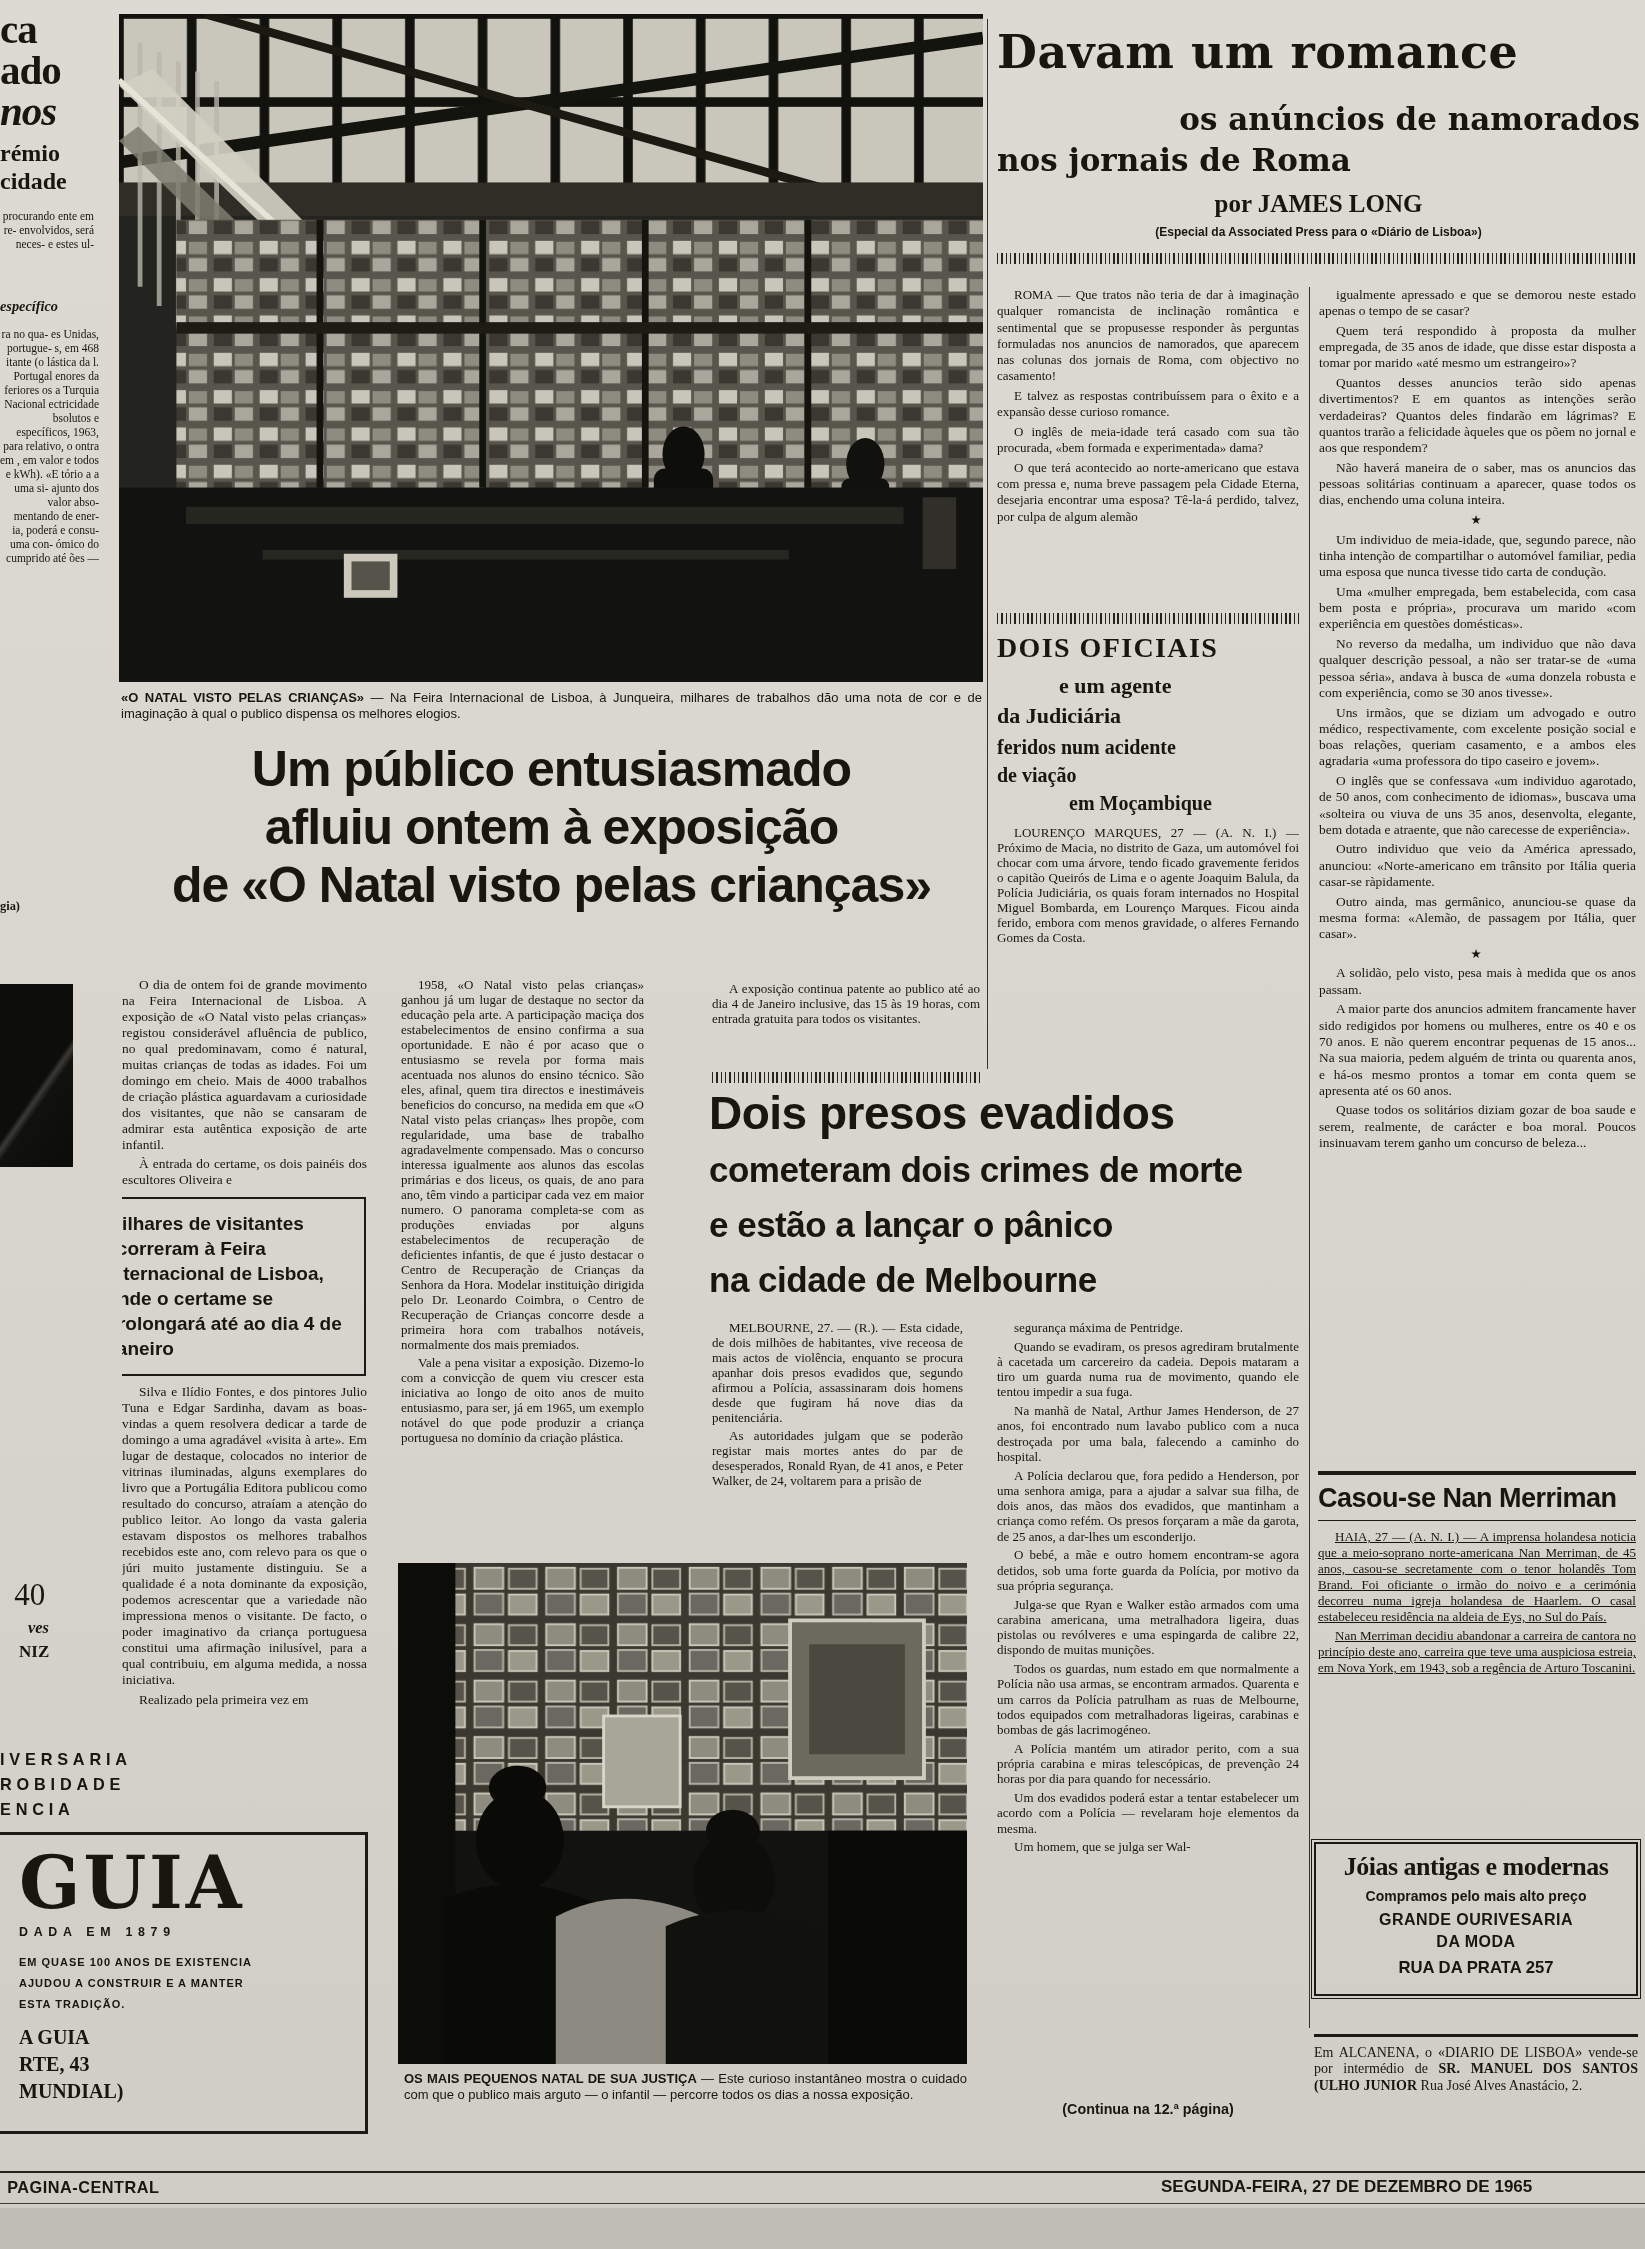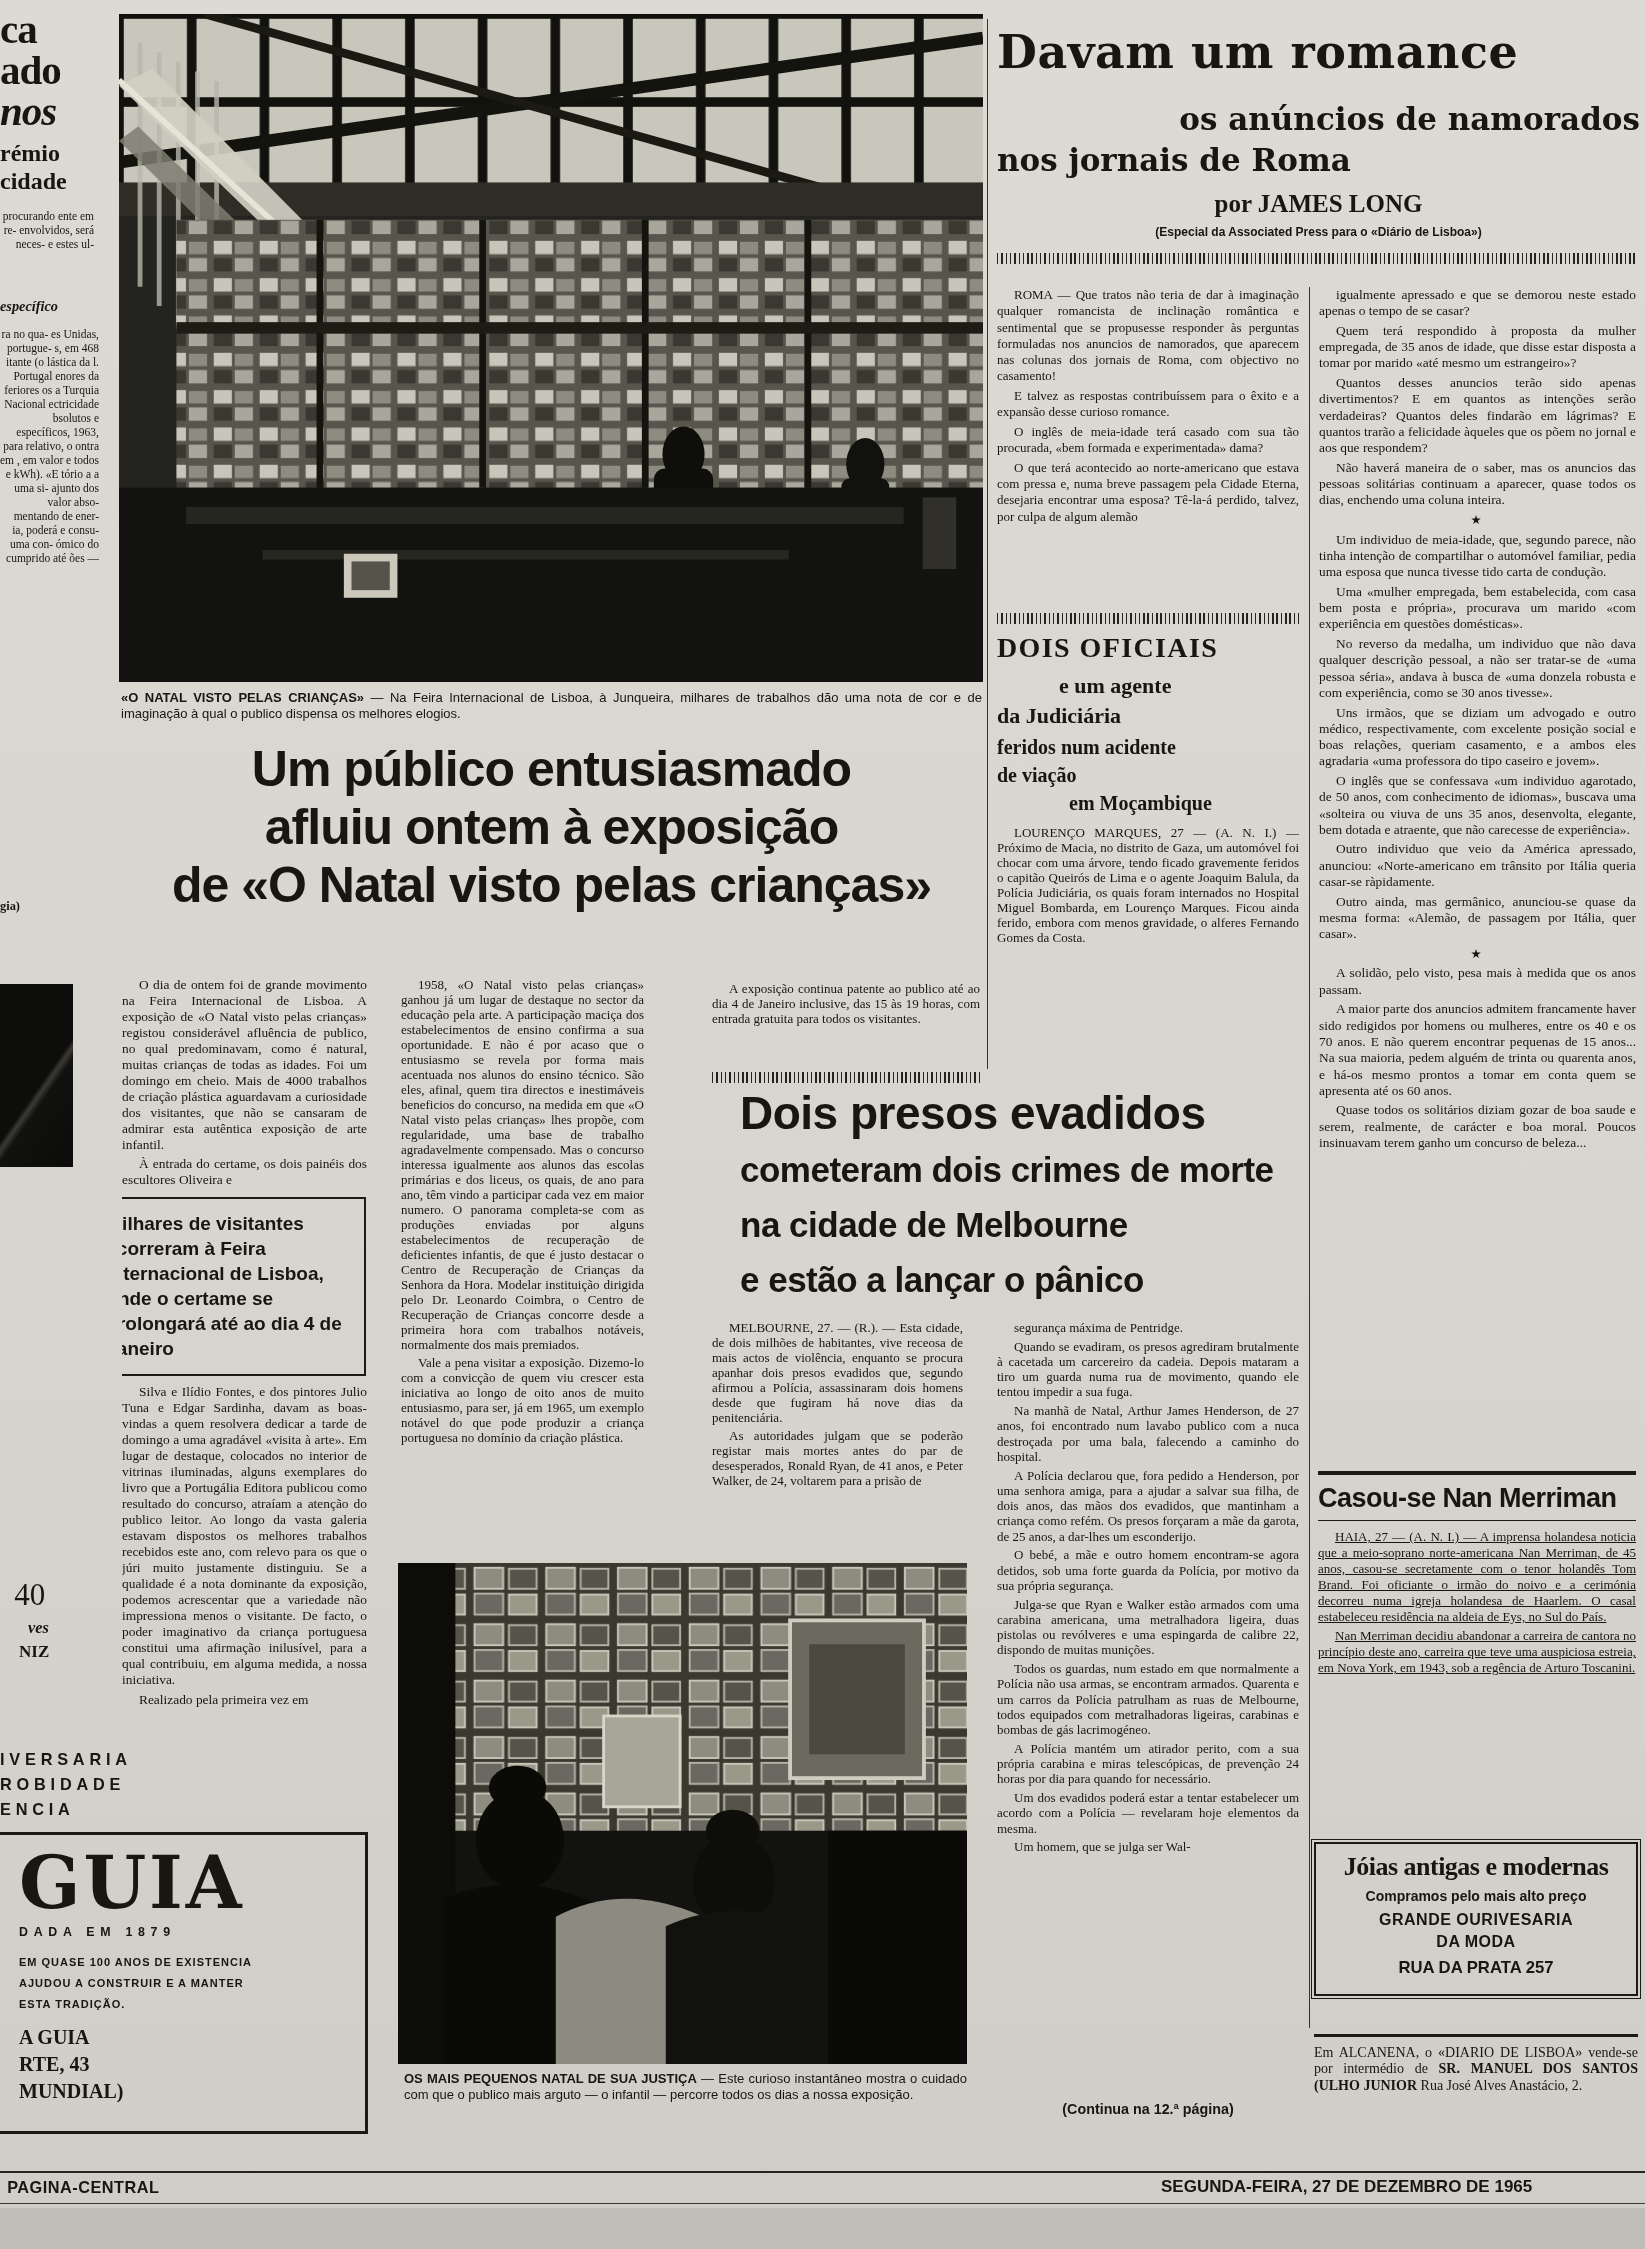--- a/index.html
+++ b/index.html
@@ -58,21 +58,21 @@
   #main-headline { left:123px; top:740px; width:857px; text-align:center; font-weight:bold;
     font-size:50px; line-height:58px; letter-spacing:-1px; }
   #expo-col1 { left:122px; top:977px; width:245px; height:794px; font-size:13.4px; line-height:16px; }
   #visitors-box { border:2.9px solid #1b1a14; margin:8.6px 0 8.6px -32px; padding:12.4px 14.3px; width:276px;
     font-weight:bold; font-size:19px; line-height:25px; text-align:left; text-indent:0; }
   #expo-col2 { left:401px; top:977px; width:243px; height:569px; }
   #expo-col3 { left:712px; top:981px; width:268px; height:88px; }
   #comb2 { left:712px; top:1072px; width:268px; }
 
   
-  #mel-headline { left:740px; top:1085px; width:598px; font-weight:bold; letter-spacing:-0.5px; }
+  #mel-headline { left:709px; top:1085px; width:598px; font-weight:bold; letter-spacing:-0.5px; }
   #mel-headline div { font-size:35px; line-height:55px; }
   #mel-headline div:first-child { font-size:46px; line-height:57px; }
   #mel-col1 { left:712px; top:1320px; width:251px; height:249px; }
   #mel-col2 { left:997px; top:1320px; width:302px; height:770px; line-height:15.3px; }
   #mel-continua { left:997px; top:2101px; width:302px; text-align:center; font-weight:bold; font-size:14.3px; }
 
   
   #merriman { left:1318px; top:1471px; width:318px; border-top:4.8px solid #1b1a14; padding-top:7.7px; }
   #merriman .title { font-weight:bold; font-size:27px; letter-spacing:-0.5px; border-bottom:1.9px solid #1b1a14;
     padding-bottom:6.7px; margin-bottom:7.7px; }
@@ -246,22 +246,22 @@
       <p>Vale a pena visitar a exposição. Dizemo-lo com a convicção de quem viu crescer esta iniciativa ao longo de oito anos de muito entusiasmo, para ser, já em 1965, um exemplo notável do que pode produzir a criança portuguesa no domínio da criação plástica.</p>
     </div>
   <div class="abs body-text" id="expo-col3">
       <p>A exposição continua patente ao publico até ao dia 4 de Janeiro inclusive, das 15 às 19 horas, com entrada gratuita para todos os visitantes.</p>
     </div>
   <div class="abs comb" id="comb2"></div>
 
   <div class="abs sans" id="mel-headline">
       <div>Dois presos evadidos</div>
       <div>cometeram dois crimes de morte</div>
+      <div>e estão a lançar o pânico</div>
       <div>na cidade de Melbourne</div>
-      <div>e estão a lançar o pânico</div>
     </div>
   <div class="abs body-text" id="mel-col1">
       <p>MELBOURNE, 27. — (R.). — Esta cidade, de dois milhões de habitantes, vive receosa de mais actos de violência, enquanto se procura apanhar dois presos evadidos que, segundo afirmou a Polícia, assassinaram dois homens desde que fugiram há nove dias da penitenciária.</p>
       <p>As autoridades julgam que se poderão registar mais mortes antes do par de desesperados, Ronald Ryan, de 41 anos, e Peter Walker, de 24, voltarem para a prisão de</p>
     </div>
   <div class="abs body-text" id="mel-col2">
       <p>segurança máxima de Pentridge.</p>
       <p>Quando se evadiram, os presos agrediram brutalmente à cacetada um carcereiro da cadeia. Depois mataram a tiro um guarda numa rua de movimento, quando ele tentou impedir a sua fuga.</p>
       <p>Na manhã de Natal, Arthur James Henderson, de 27 anos, foi encontrado num lavabo publico com a nuca destroçada por uma bala, falecendo a caminho do hospital.</p>
       <p>A Polícia declarou que, fora pedido a Henderson, por uma senhora amiga, para a ajudar a salvar sua filha, de dois anos, das mãos dos evadidos, que mantinham a criança como refém. Os presos forçaram a mãe da garota, de 25 anos, a dar-lhes um esconderijo.</p>

